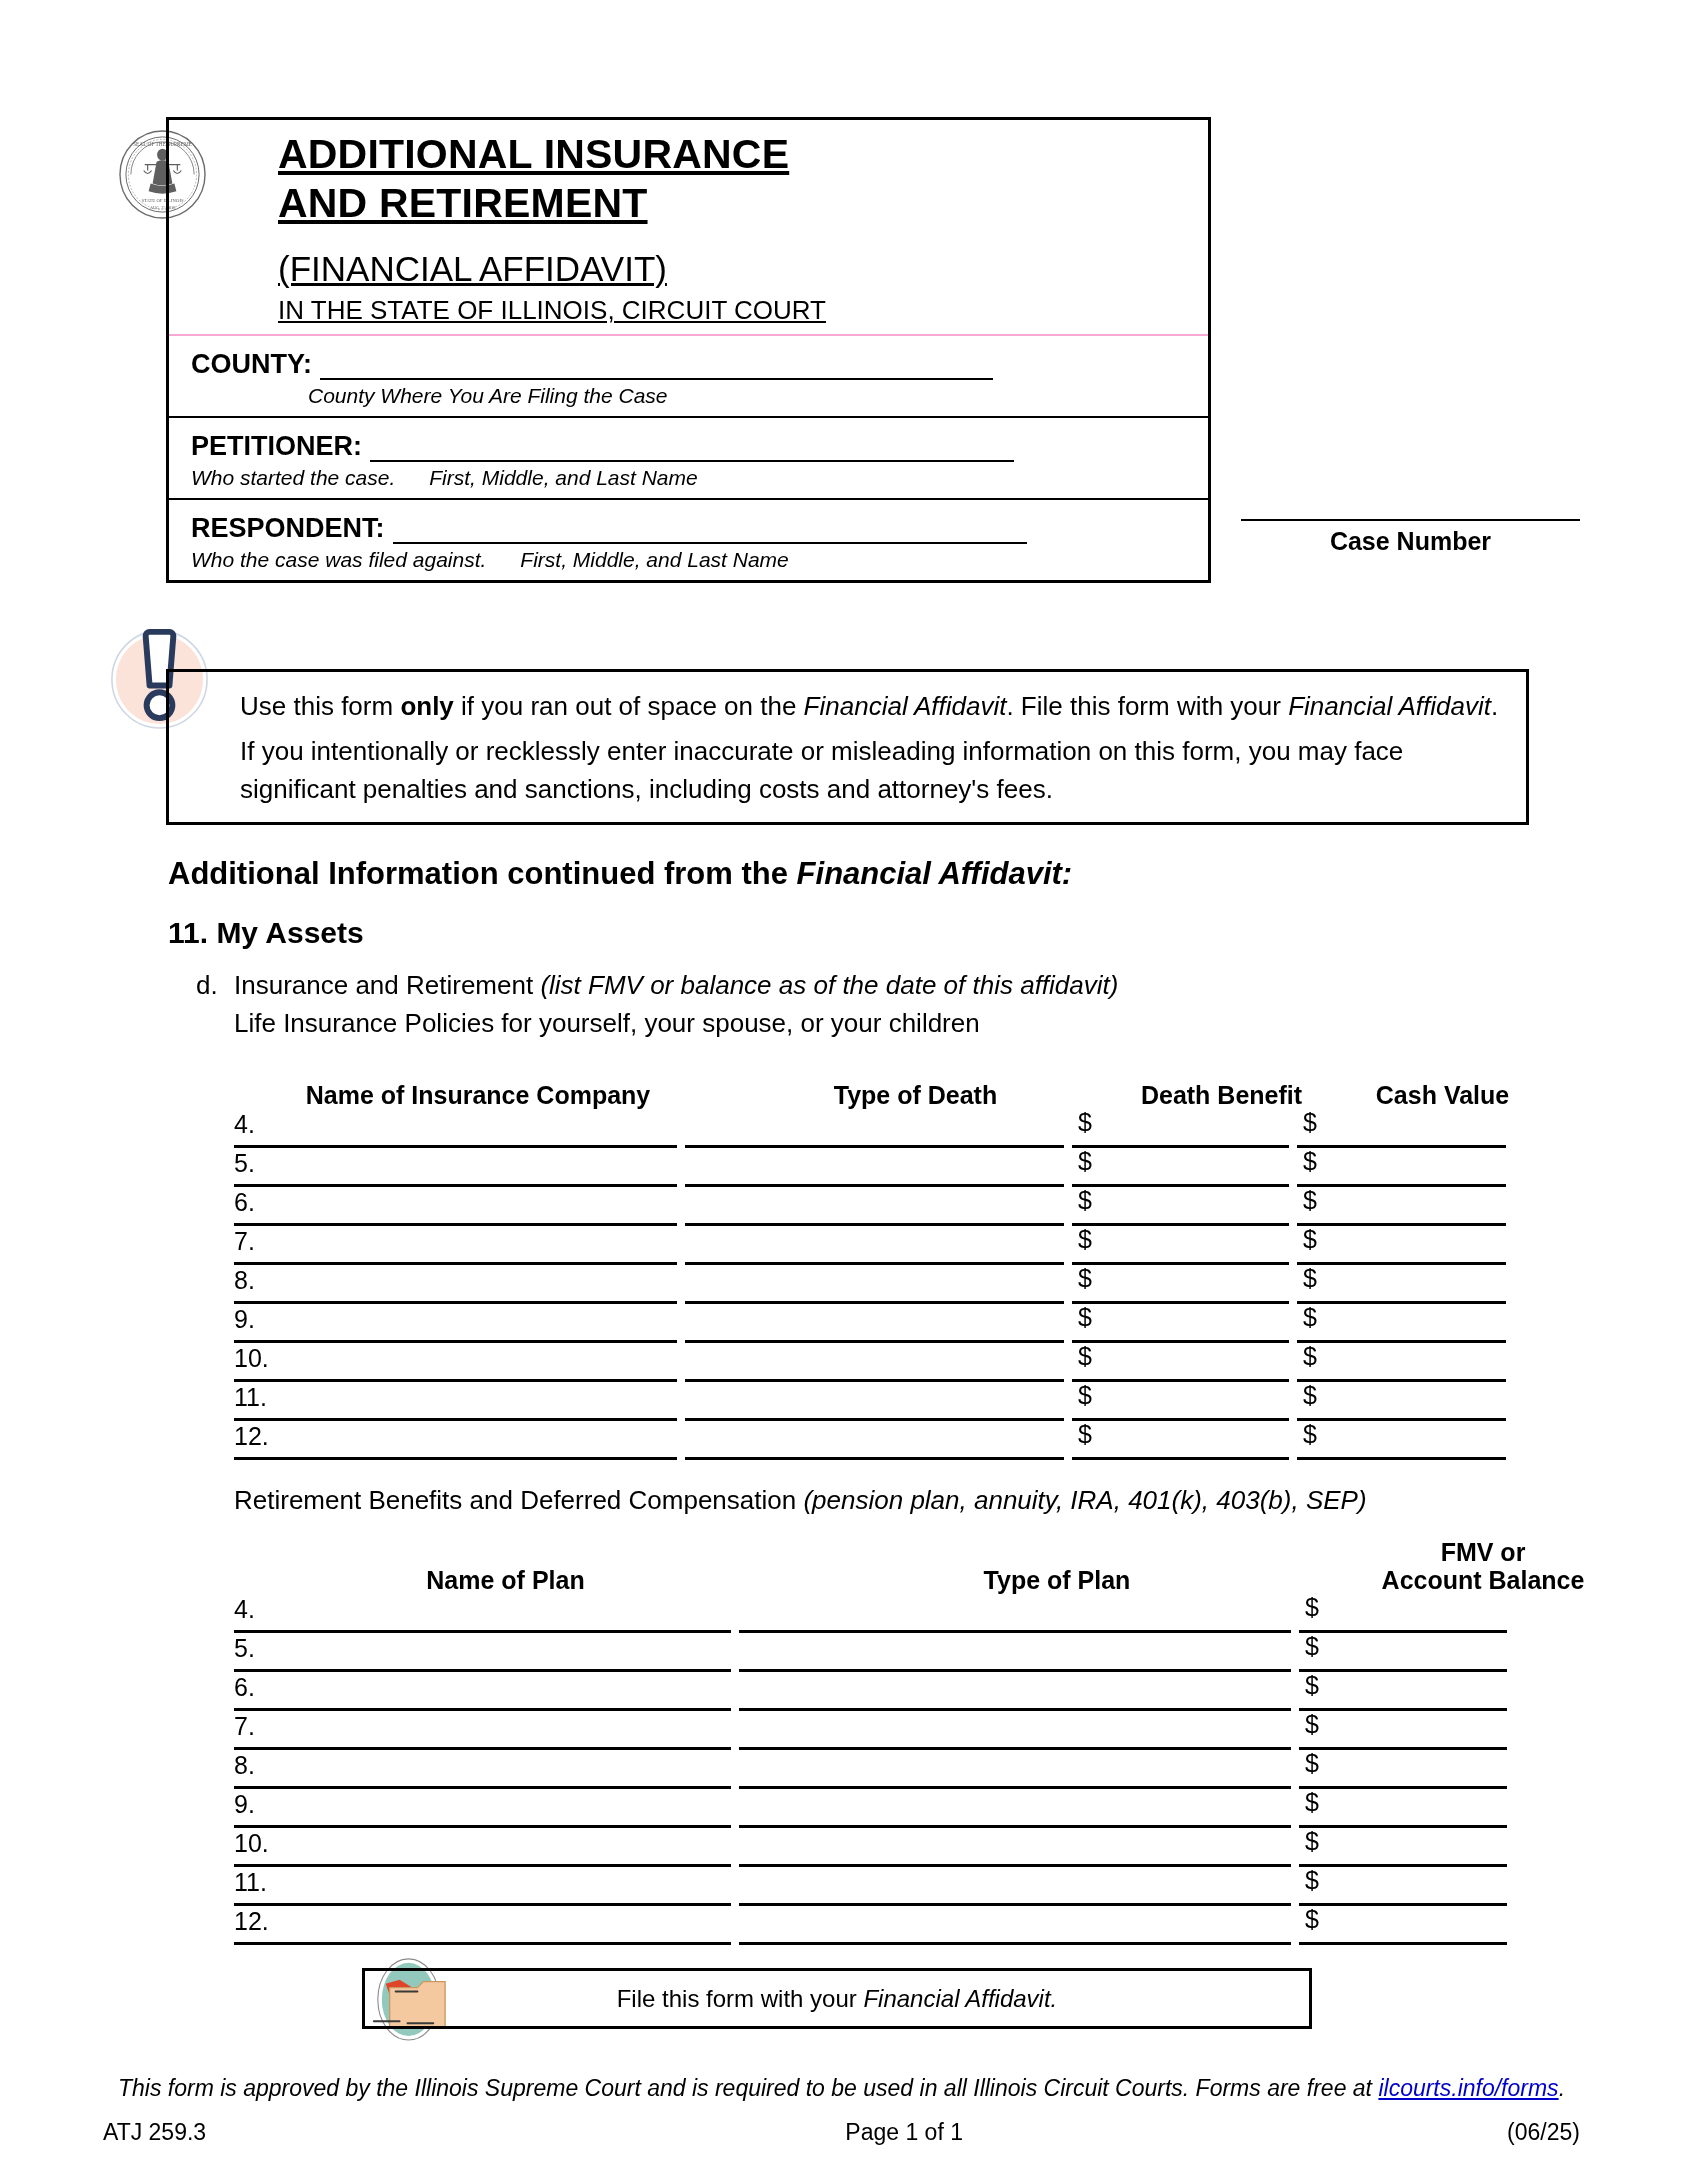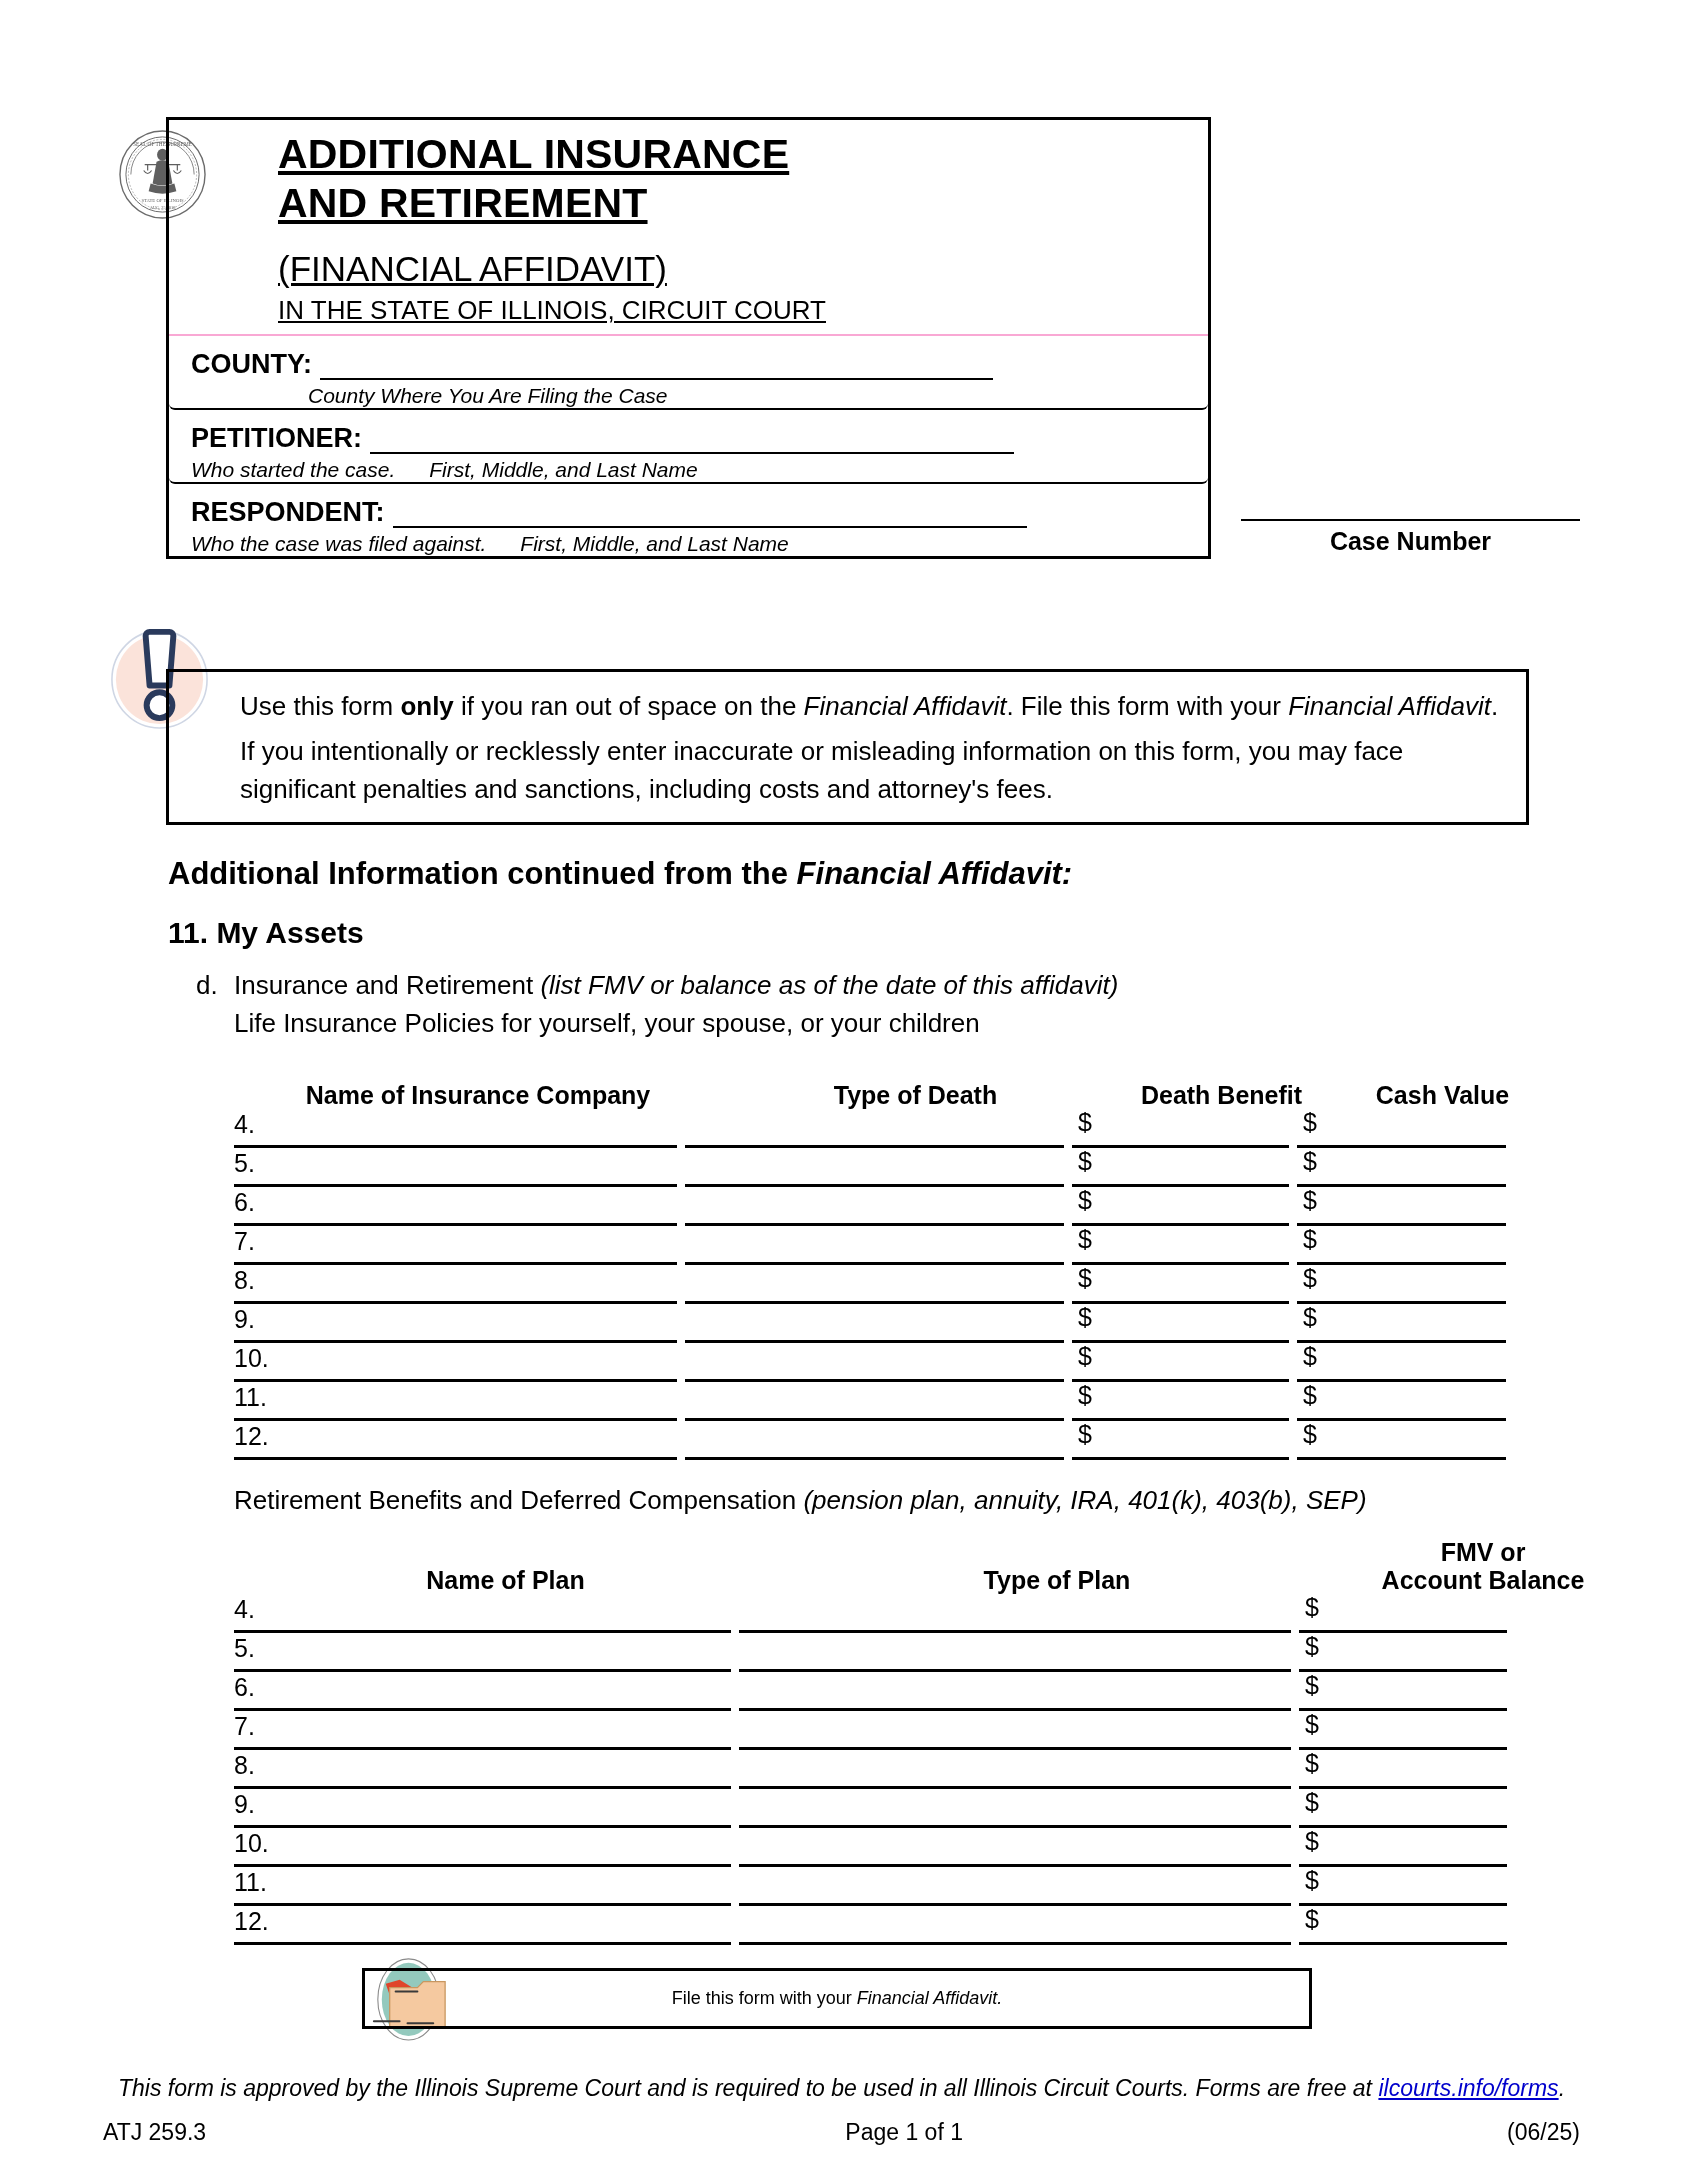--- a/index.html
+++ b/index.html
@@ -51,22 +51,21 @@
     margin-top: 17px;
   }
   .form-court {
     font-size: 26px;
     line-height: 1.35;
   }
 
   .caption-row {
     border-bottom: 2px solid #000;
     box-sizing: border-box;
-    padding: 12px 0 0 22px;
-    border-radius: 6px;
+    padding: 12px 0 8px 22px;
   }
   .caption-row.last { border-bottom: none; }
 
   .cap-line {
     display: flex;
     align-items: flex-end;
     white-space: nowrap;
   }
   .cap-label {
     font-size: 27px;
@@ -259,21 +258,21 @@
     top: 1968px;
     width: 950px;
     height: 61px;
     border: 3px solid #000;
     box-sizing: border-box;
     display: flex;
     align-items: center;
     justify-content: center;
   }
   .file-box-text {
-    font-size: 18px;
+    font-size: 24px;
     text-align: right;
   }
   .file-box-text i { font-style: italic; }
   .folder-icon {
     position: absolute;
     left: 360px;
     top: 1948px;
     width: 97px;
     height: 99px;
   }

